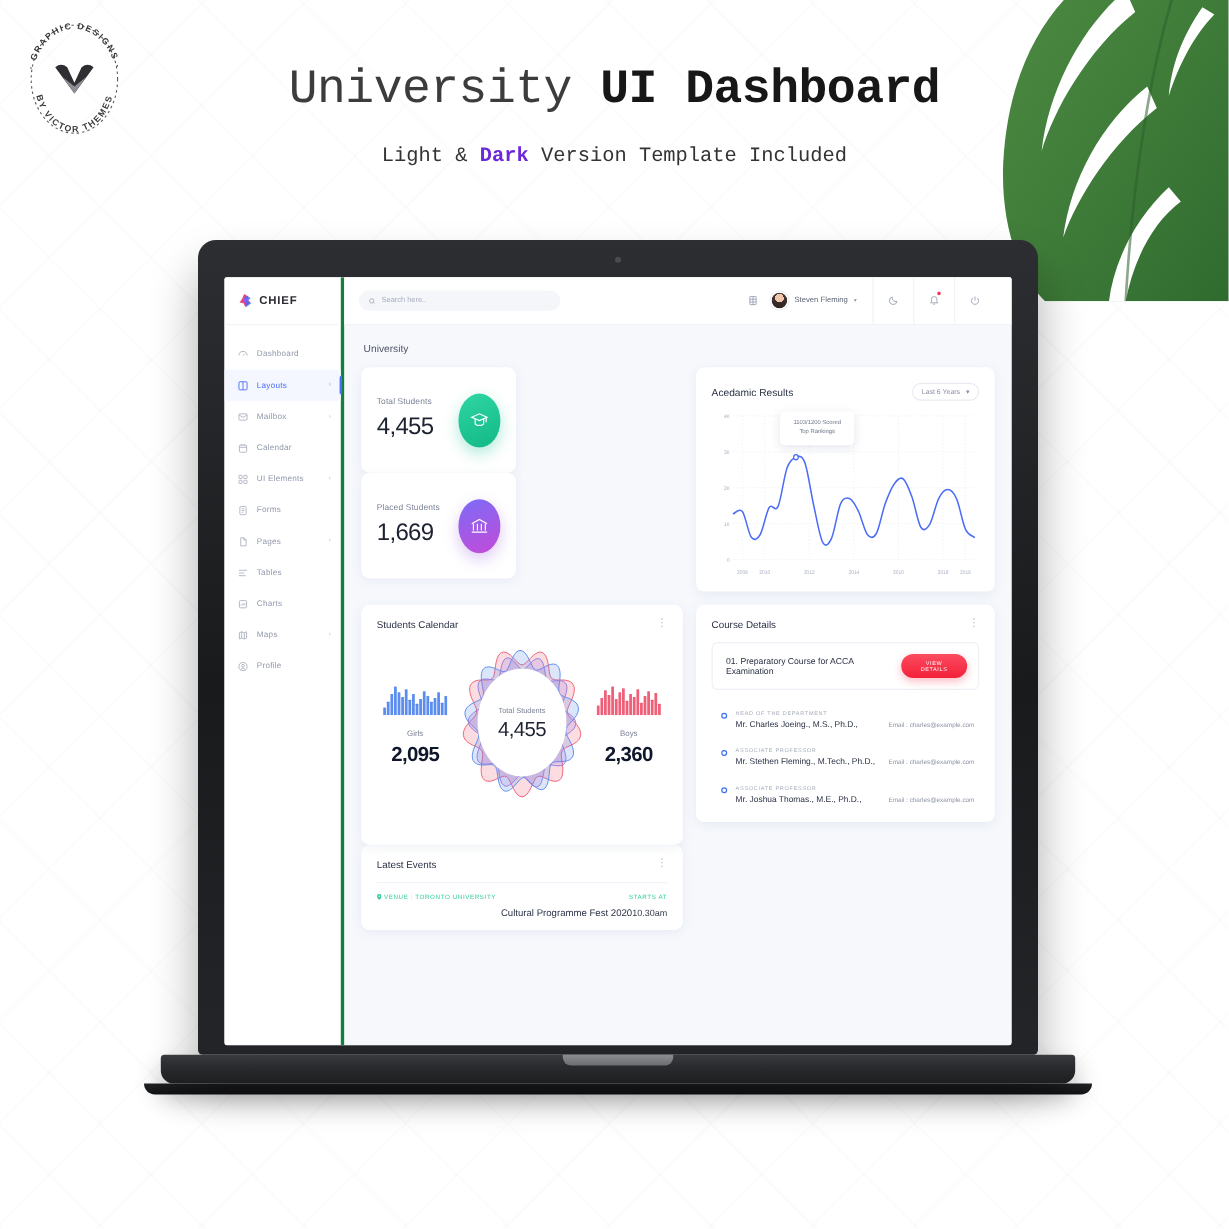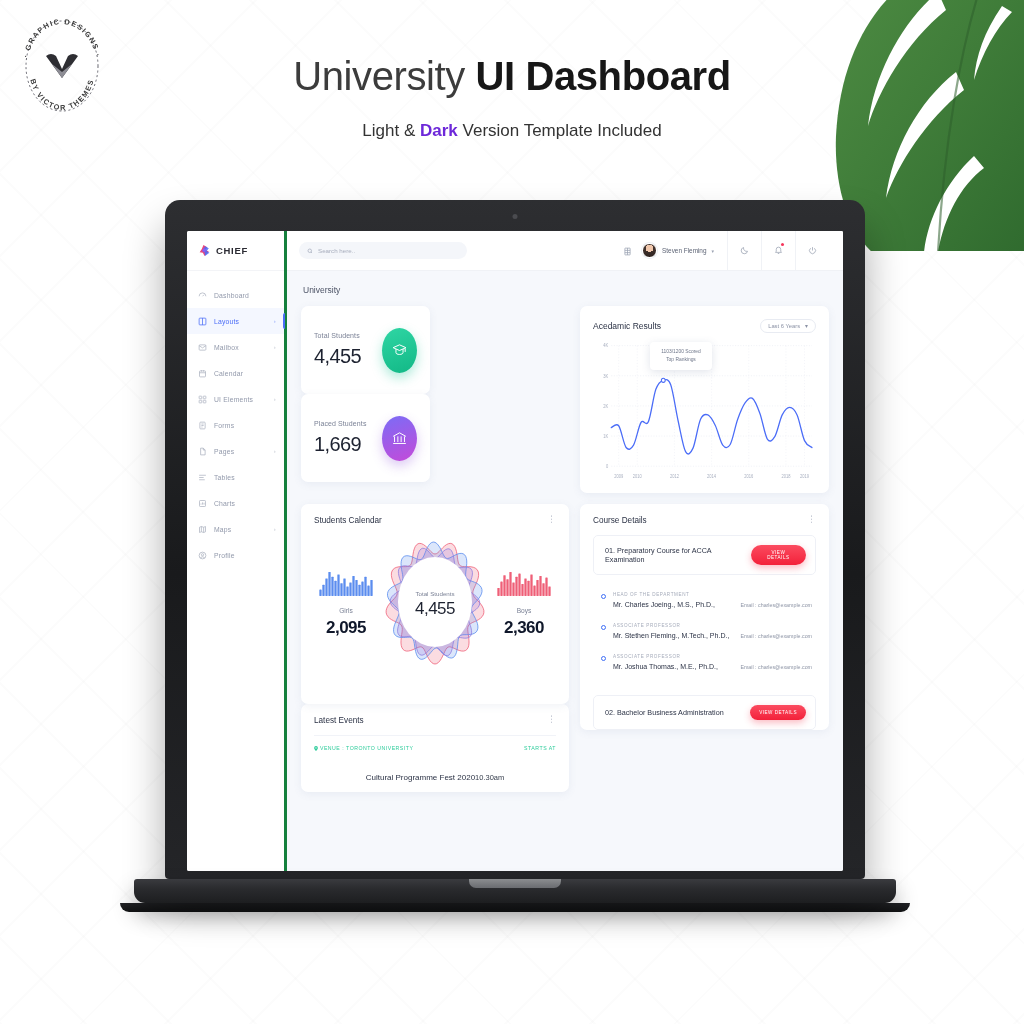--- a/index.html
+++ b/index.html
@@ -21,21 +21,21 @@
   
   .badge{ position:absolute; left:14px; top:10px; width:96px; height:108px; }
   .badge-ring{ position:absolute; inset:0; }
   .badge-ring text{ font-size:7.3px; letter-spacing:1.4px; fill:#3a3a3a; font-family:"Liberation Sans",sans-serif; font-weight:700;}
   .badge-logo{ position:absolute; left:50%; top:50%; transform:translate(-50%,-50%); }
 
   
   .leaf{ position:absolute; right:0; top:-14px; width:190px; height:265px; overflow:hidden; }
 
   
-  .headline{ position:absolute; left:0; right:0; top:56px; text-align:center; }
+  .headline{ position:absolute; left:0; right:0; top:56px; text-align:center;font-family:Liberation Mono, monospace; }
   .headline h1{ font-size:40px; font-weight:400; color:#3c3c3c; letter-spacing:-0.4px; line-height:1; }
   .headline h1 b{ font-weight:700; color:#171717; }
   .headline h2{ margin-top:25px; font-size:17px; font-weight:400; color:#333; }
   .headline h2 b{ font-weight:700; color:#6d28d9; }
 
   
   .laptop{ position:absolute; left:165px; top:200px; width:700px; }
   .lid{
     background:linear-gradient(180deg,#2d2e31 0%, #191a1c 55%, #242528 100%);
     border-radius:15px 15px 4px 4px;
@@ -148,21 +148,21 @@
   .so-side-value{ font-size:17px; color:#0f172a; letter-spacing:-0.5px;font-weight:bold; }
   .so-center{ width:118px; text-align:center; position:relative; }
   .so-center-label{ font-size:6.2px; color:#7b8296; }
   .so-center-value{ font-size:17px; color:#1d2230; margin-top:2px; letter-spacing:-0.5px; }
   .so-center-inner{ position:absolute; left:0; right:0; top:50%; transform:translateY(-50%); }
 
   
   .ev-card{ padding:12px 13px 10px; }
   .ev-row{ border-top:1px solid #f1f3f8; padding-top:9px; margin-top:10px; }
   .ev-meta{ display:flex; justify-content:space-between; font-size:5.2px; color:#2ecc9b; letter-spacing:.5px; }
-  .ev-main{ display:flex; justify-content:center; align-items:center; margin-top:22px; }
+  .ev-main{ display:flex; justify-content:flex-end; align-items:center; margin-top:5px; }
   .ev-title{ font-size:8px; color:#2b3245; }
   .ev-time{ font-size:7.5px; color:#39404f; }
 
   
   .cd-card{ padding:12px 13px 0; height:100%; overflow:hidden; }
   .course-item{
     border:1px solid #eef0f6; border-radius:5px; margin-top:10px;
     padding:9px 9px 9px 11px; display:flex; align-items:center; justify-content:space-between;
     background:#fff;
   }
@@ -598,24 +598,20 @@
                     <div class="staff-info">
                       <div class="staff-role">ASSOCIATE PROFESSOR</div>
                       <div class="staff-row">
                         <span class="staff-name">Mr. Joshua Thomas., M.E., Ph.D.,</span>
                         <span class="staff-email">Email : charles@example.com</span>
                       </div>
                     </div>
                   </div>
                 </div>
 
-                <div class="course-item">
-                  <span class="course-name">02. Bachelor Business Administration</span>
-                  <button class="btn-view">VIEW DETAILS</button>
-                </div>
 
               </div>
             </div>
           </div>
 
         </div>
       </div>
     </div>
   </div>
   <div class="base"></div>

